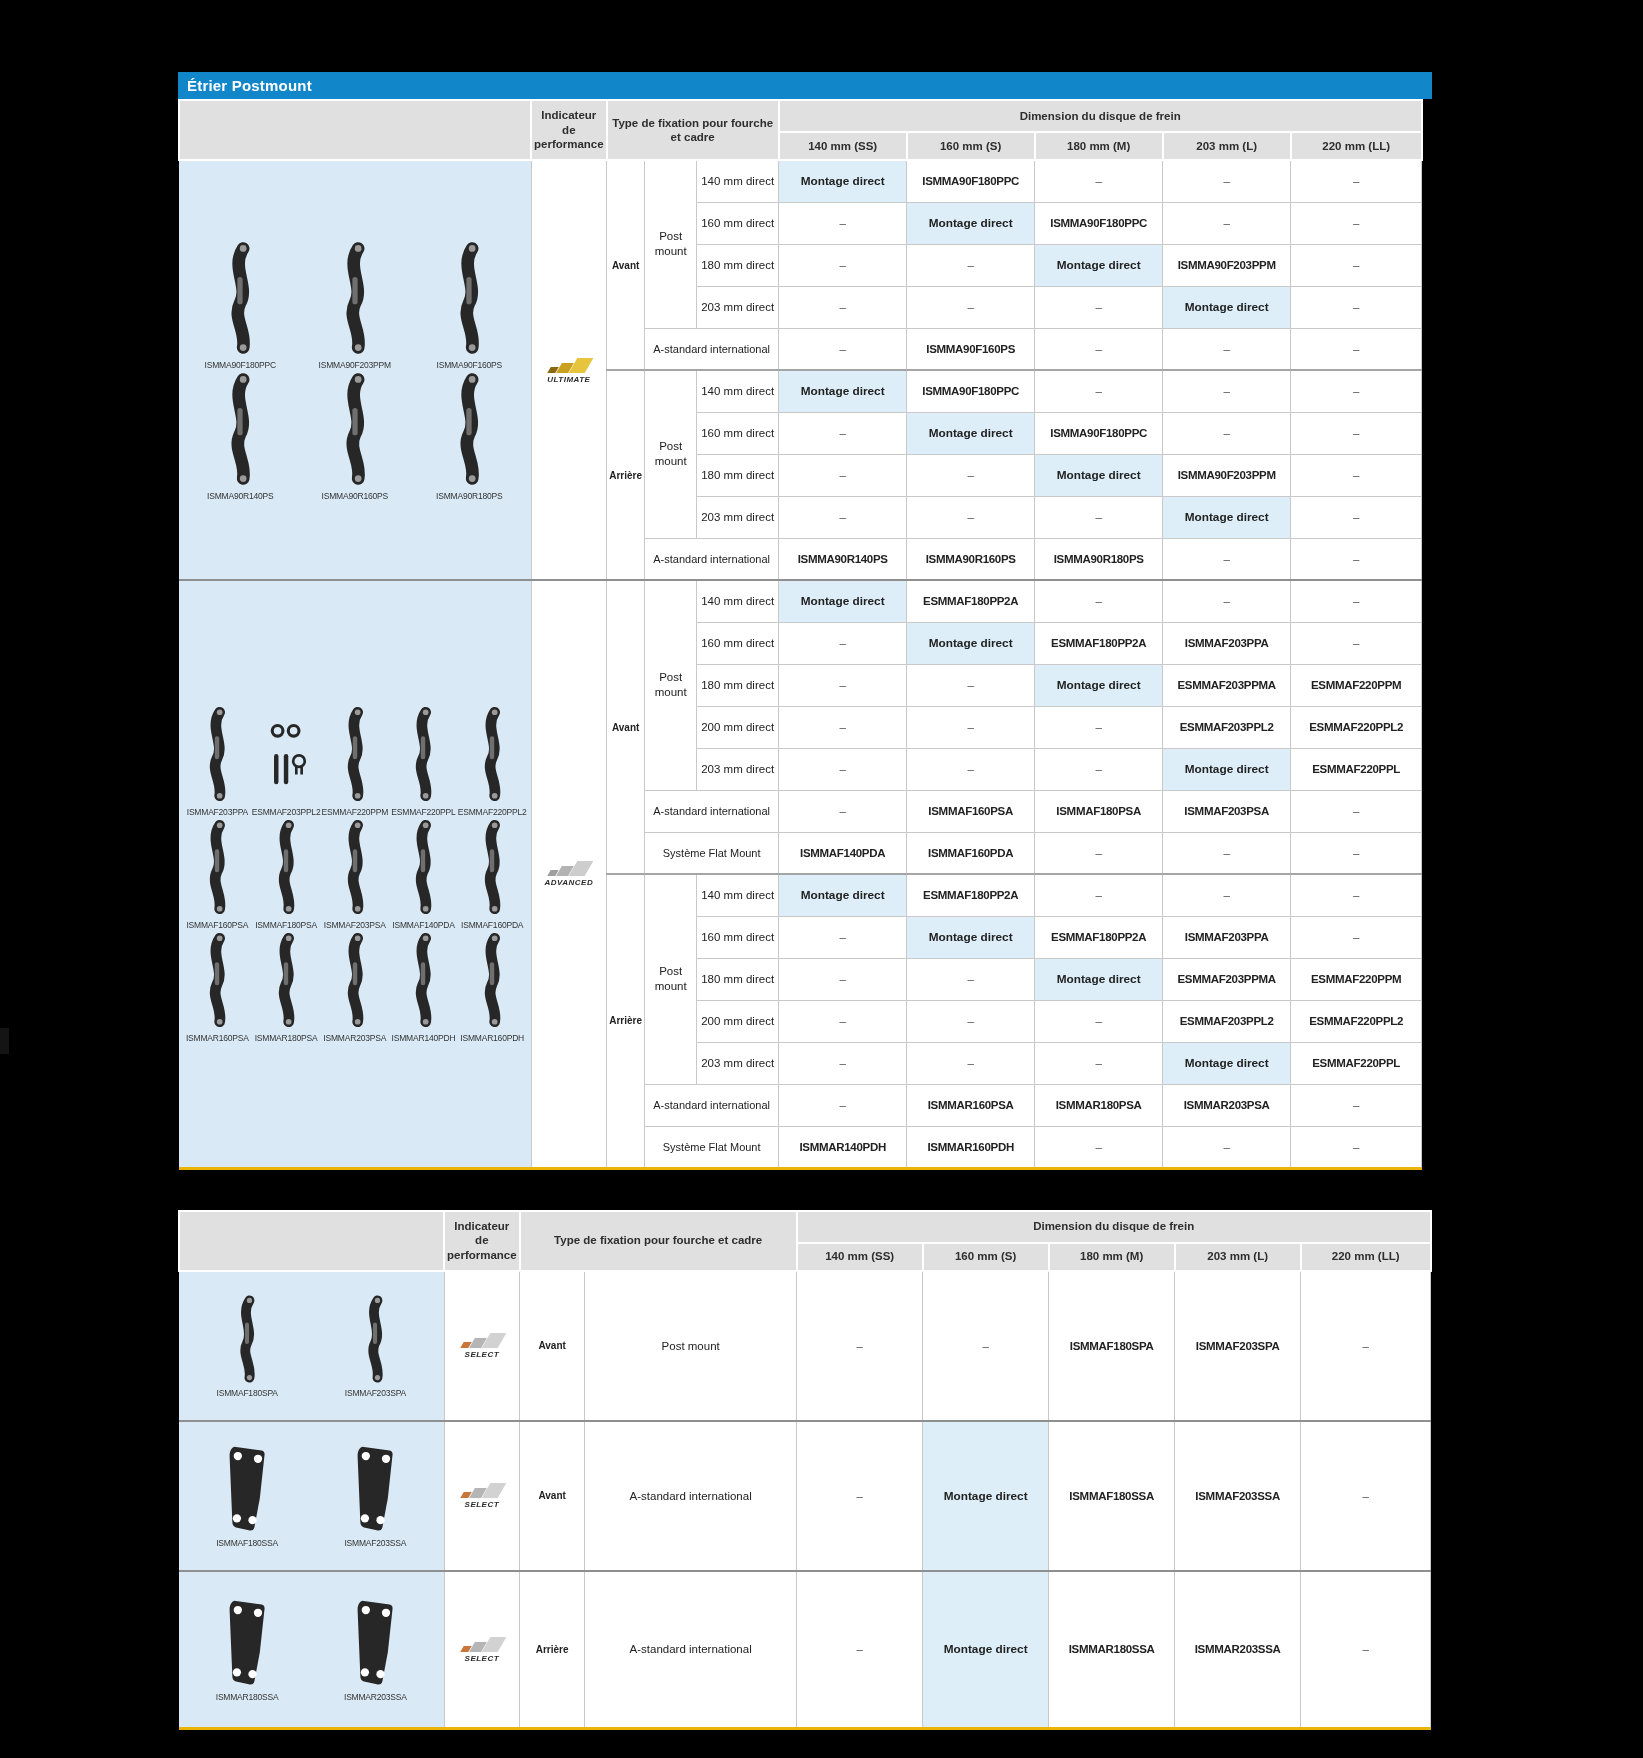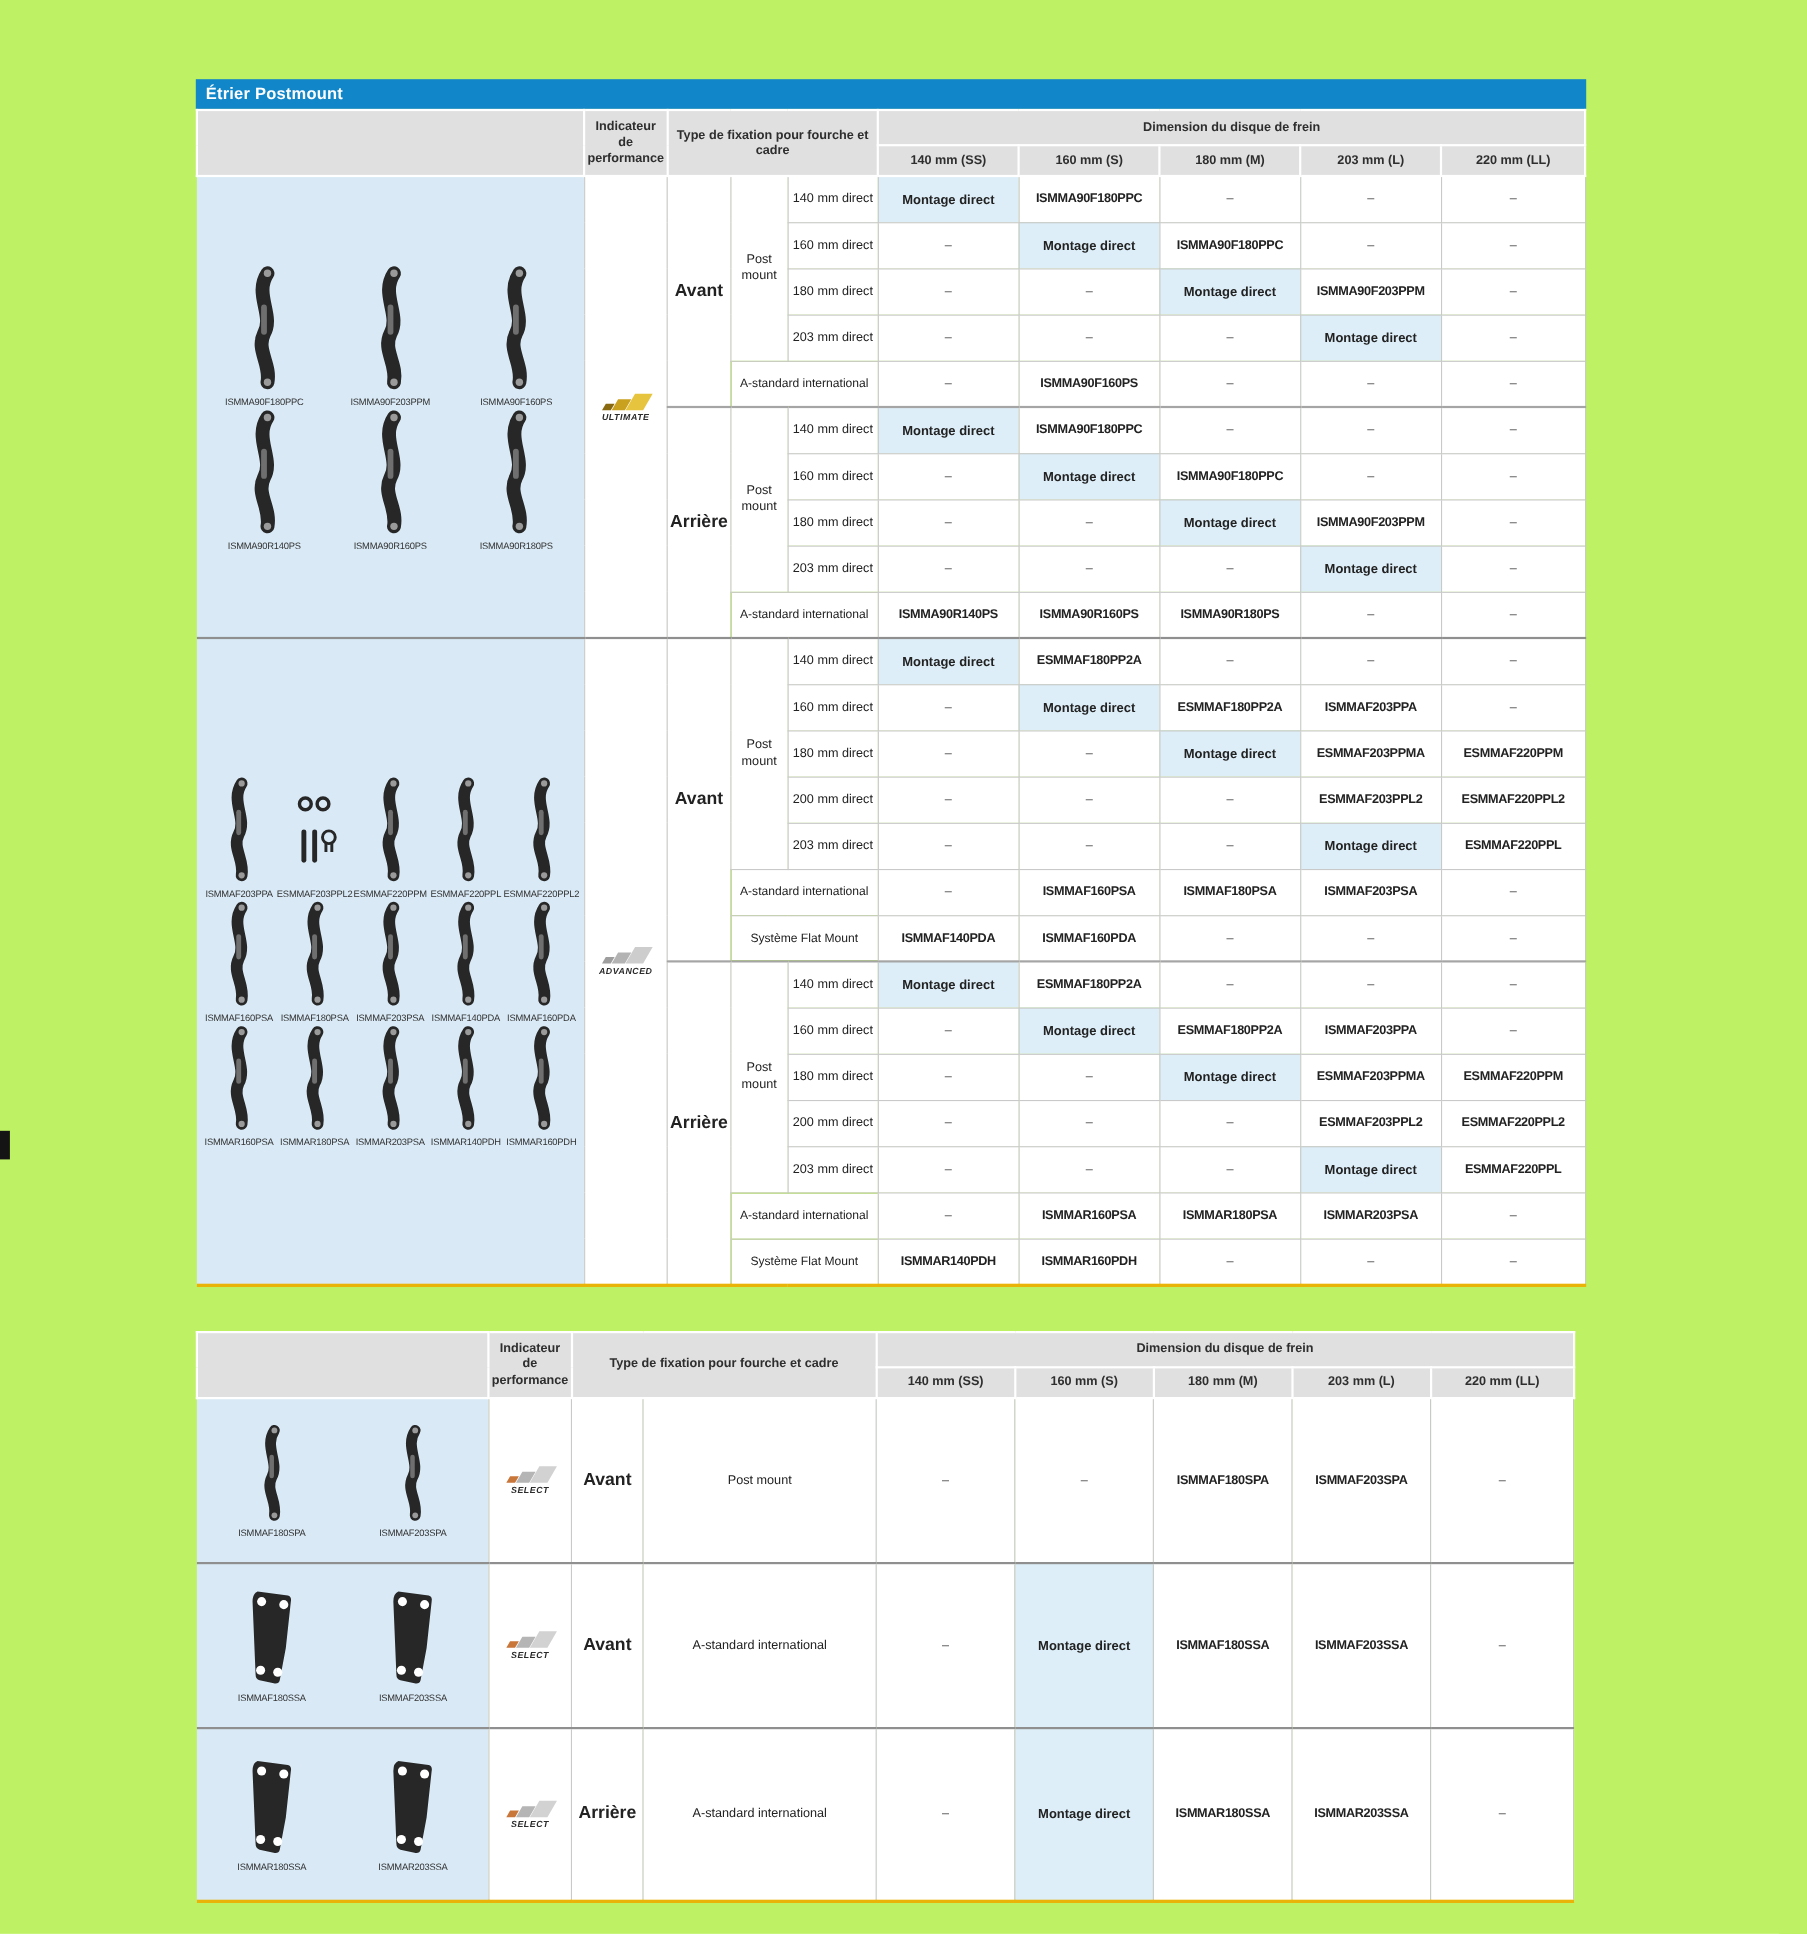--- a/index.html
+++ b/index.html
@@ -1,40 +1,40 @@
 <!DOCTYPE html>
 <html style="--title-bg: #1186c8; --header-bg: #e0e0e0; --img-bg: #d9eaf6; --hl: #ddeef8; --grid: #c9c9c9; --section: #8f8f8f;"><head>
 <meta charset="utf-8">
 <style>
   :root{
     --title-bg:#1186c8; --header-bg:#e0e0e0; --img-bg:#d9eaf6; --hl:#ddeef8;
     --grid:#c9c9c9; --section:#8f8f8f;
   }
   *{margin:0;padding:0;box-sizing:border-box;}
   body{font-family:"Liberation Sans","DejaVu Sans",sans-serif;background:#fff;}
-  .page{width:1643px;height:1758px;background:#bef264;position:relative;overflow:hidden;}
+  .page{width:1643px;height:1758px;background:#000000;position:relative;overflow:hidden;}
   .edge-mark{position:absolute;left:0;top:1028px;width:9px;height:26px;background:#141414;}
   .content{position:absolute;left:178px;top:72px;}
   .table-block{margin-bottom:40px;}
   .title-bar{height:27px;background:var(--title-bg);color:#fff;font-weight:bold;
     font-size:15px;line-height:27px;padding-left:9px;letter-spacing:.2px;}
   table.compat-table{border-collapse:collapse;table-layout:fixed;border-bottom:3px solid #eab308;}
   thead th{background:var(--header-bg);border:2px solid #fff;font-size:11.5px;font-weight:bold;
     color:#2e2e2e;padding:2px;text-align:center;vertical-align:middle;line-height:1.25;}
   thead tr.h1{height:32px;} thead tr.h2{height:28px;}
   tbody td{border:1px solid var(--grid);background:#fff;text-align:center;vertical-align:middle;
     font-size:11.5px;color:#222;padding:0 2px;}
   tbody tr{height:42px;}
   .compat-table.bottom tbody tr{height:150px;}
   .compat-table.bottom tbody tr:nth-child(3){height:158px;}
   tr.section-start td{border-top:2px solid var(--section);}
   tr.orient-start td{border-top:2px solid #a5a5a5;}
   td.img-cell{background:var(--img-bg);border-left:none;padding:0;}
   td.perf-cell{padding:0;}
-  td.orient-cell{font-weight:bold;font-size:16px;}
+  td.orient-cell{font-weight:bold;font-size:10px;}
   td.mount-cell{font-size:11.5px;line-height:1.3;}
   td.size-cell{white-space:nowrap;}
   td.extra-cell{font-size:11px;white-space:nowrap;overflow:hidden;}
   td.fix-cell{font-size:11.5px;}
   td.data-cell{white-space:nowrap;}
   td.md{background:var(--hl);font-weight:bold;font-size:11.8px;}
   td.code{font-weight:bold;letter-spacing:-.3px;}
   td.dash{color:#4a4a4a;}
   .img-groups{display:flex;flex-direction:column;justify-content:space-around;height:100%;padding:8px 4px;}
   .img-group{display:flex;justify-content:space-evenly;align-items:flex-end;}

